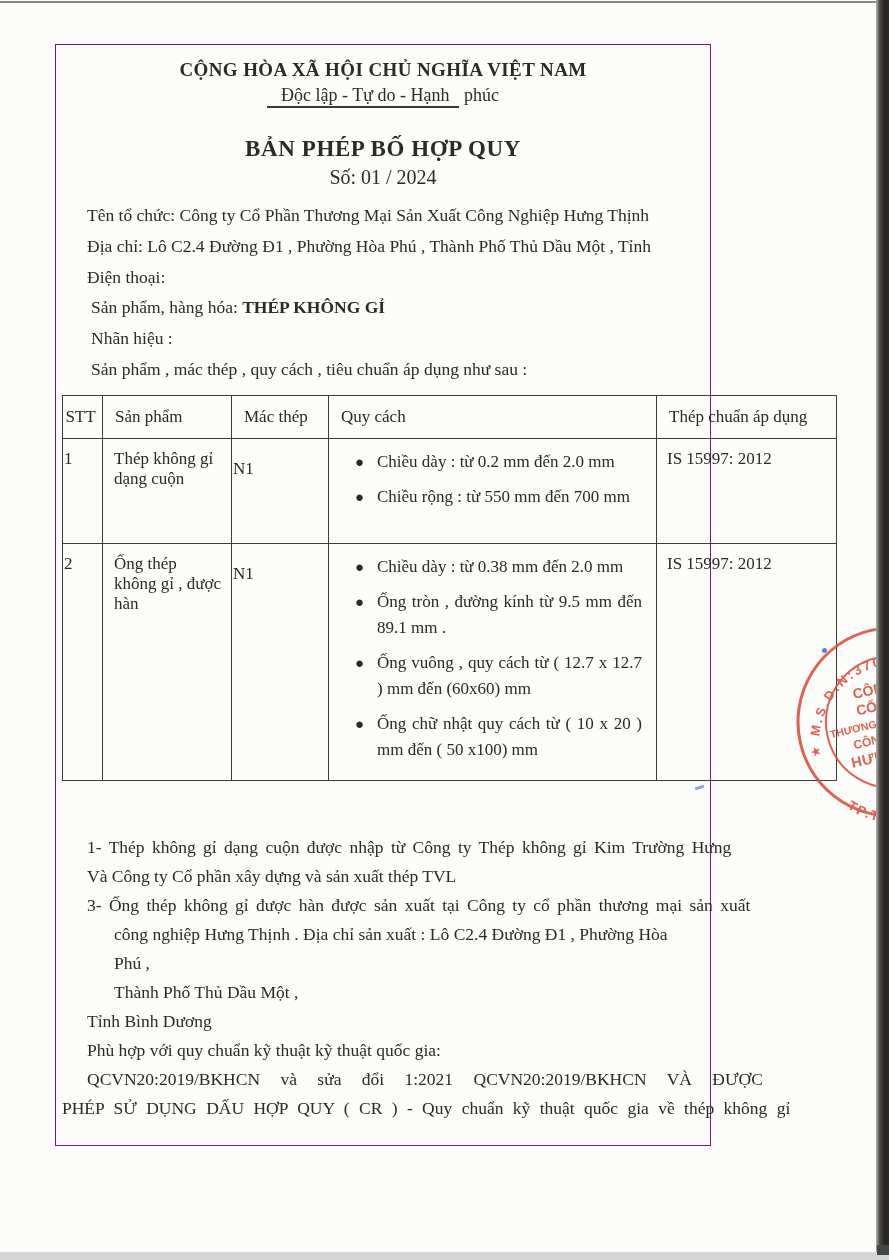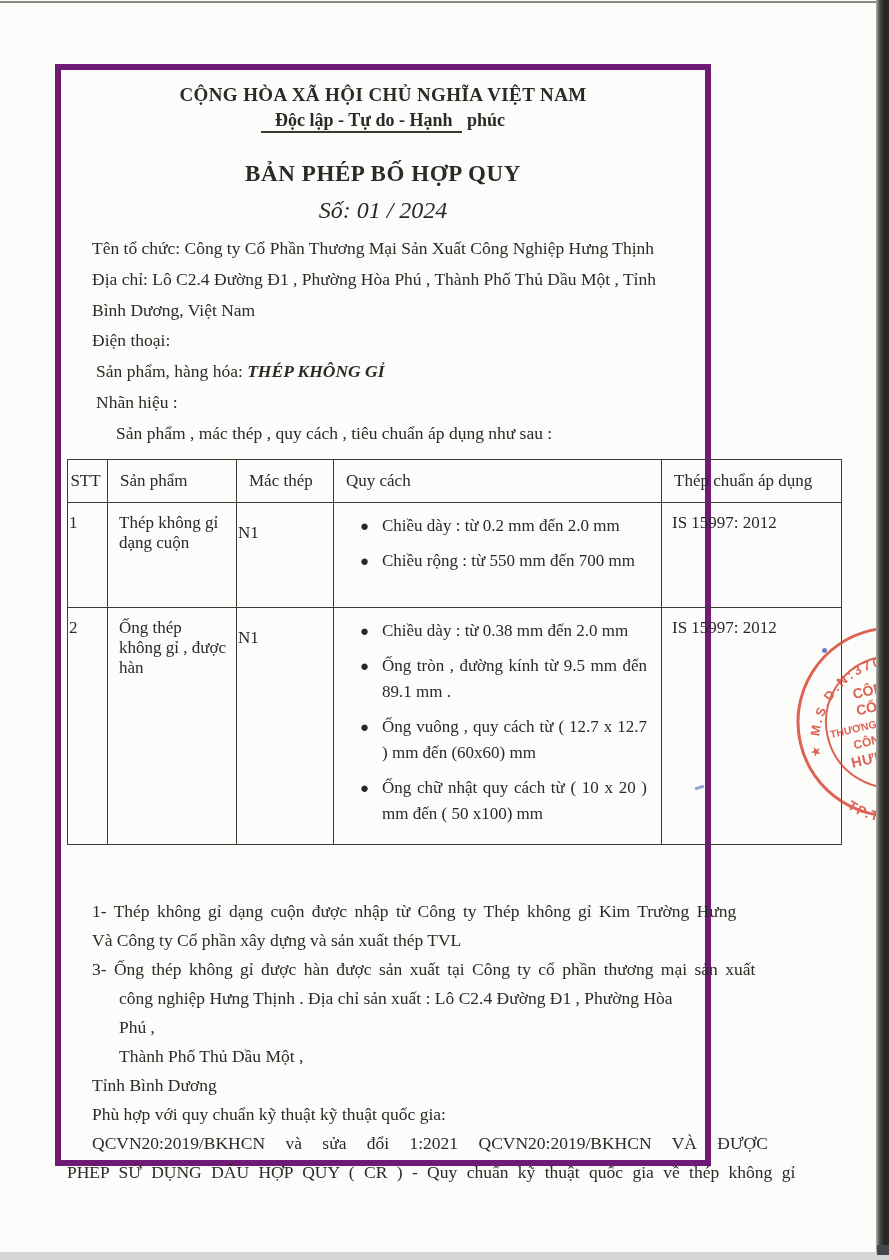--- a/index.html
+++ b/index.html
@@ -12,34 +12,34 @@
   
   .top-scan-line{position:absolute;top:1px;left:0;width:889px;height:2px;background:#5a574f;opacity:.7;}
   .right-scan-band{position:absolute;top:0;right:0;width:13px;height:1253px;z-index:10;
     background:linear-gradient(to right,#b5b3ae 0%,#4a4843 30%,#24231f 70%,#2c2b27 100%);}
   .bottom-scan-strip{position:absolute;left:0;bottom:0;width:889px;height:8px;background:#d5d7d7;z-index:11;}
   .corner-chip{position:absolute;right:0;bottom:5px;width:12px;height:10px;background:#45474b;z-index:12;}
   .ink-dot{position:absolute;left:822px;top:648px;width:5px;height:5px;border-radius:50%;background:#3d52b8;opacity:.75;z-index:7;}
   .ink-dash{position:absolute;left:695px;top:786px;width:9px;height:3px;background:#4a5fc0;opacity:.6;transform:rotate(-18deg);z-index:7;}
 
   
-  .frame{position:absolute;left:55px;top:64px;width:656px;height:1102px;
-    border:6px solid #701a75;box-sizing:border-box;background:transparent;}
+  .frame{position:absolute;left:55px;top:44px;width:656px;height:1102px;
+    border:1px solid #701a75;box-sizing:border-box;background:transparent;}
 
   .doc-header{text-align:center;margin-top:13px;}
   .nat-line1{font-size:19px;font-weight:bold;letter-spacing:.4px;line-height:24px;}
-  .nat-line2{font-size:18px;font-weight:bold;line-height:26px;}
+  .nat-line2{font-size:18px;font-weight:normal;line-height:26px;}
   .nat-line2 .underl{border-bottom:2px solid #3a3833;padding:0 10px 1px 14px;}
   .doc-title{font-size:23px;font-weight:bold;letter-spacing:.6px;margin-top:26px;line-height:30px;}
-  .doc-number{font-size:24px;margin-top:8px;line-height:26px;font-style:italic;}
+  .doc-number{font-size:20px;margin-top:0;line-height:26px;}
 
   .info-block{margin:10px 30px 0 31px;font-size:17.5px;line-height:30.8px;}
   .indent1{margin-left:4px;}
-  .indent2{margin-left:24px;}
-  .bold{font-weight:bold;font-style:italic;}
+  .indent2{margin-left:4px;}
+  .bold{font-weight:bold;}
 
   
   table.spec-table{border-collapse:collapse;margin:10px 0 0 6px;width:775px;table-layout:fixed;
     font-size:17px;color:#2a2927;}
   .spec-table th,.spec-table td{border:1.6px solid #3e3c37;vertical-align:top;font-weight:normal;text-align:left;}
   .spec-table th{height:38px;vertical-align:middle;padding:2px 6px 2px 12px;}
   .spec-table th.c-stt{text-align:center;padding-left:2px;}
   .col-stt{width:40px;}.col-prod{width:129px;}.col-grade{width:97px;}.col-spec{width:328px;}.col-std{width:180px;}
   .cell-stt{text-align:center;padding-top:10px;}
   .cell-prod{padding:10px 9px 8px 11px;text-align:justify;}
@@ -81,21 +81,20 @@
   <div class="doc-header">
     <div class="nat-line1">CỘNG HÒA XÃ HỘI CHỦ NGHĨA VIỆT NAM</div>
     <div class="nat-line2"><span class="underl">Độc lập - Tự do - Hạnh</span><span> phúc</span></div>
     <div class="doc-title">BẢN PHÉP BỐ HỢP QUY</div>
     <div class="doc-number">Số: 01 / 2024</div>
   </div>
 
   <div class="info-block">
     <div>Tên tổ chức: Công ty Cổ Phần Thương Mại Sản Xuất Công Nghiệp Hưng Thịnh</div>
     <div>Địa chỉ: Lô C2.4 Đường Đ1 , Phường Hòa Phú , Thành Phố Thủ Dầu Một , Tỉnh</div>
-    <div>Bình Dương, Việt Nam</div>
     <div>Điện thoại:</div>
     <div class="indent1"><span>Sản phẩm, hàng hóa: </span><span class="bold">THÉP KHÔNG GỈ</span></div>
     <div class="indent1">Nhãn hiệu :</div>
     <div class="indent2">Sản phẩm , mác thép , quy cách , tiêu chuẩn áp dụng như sau :</div>
   </div>
 
   <table class="spec-table">
     <colgroup>
       <col class="col-stt">
         <col class="col-prod">

